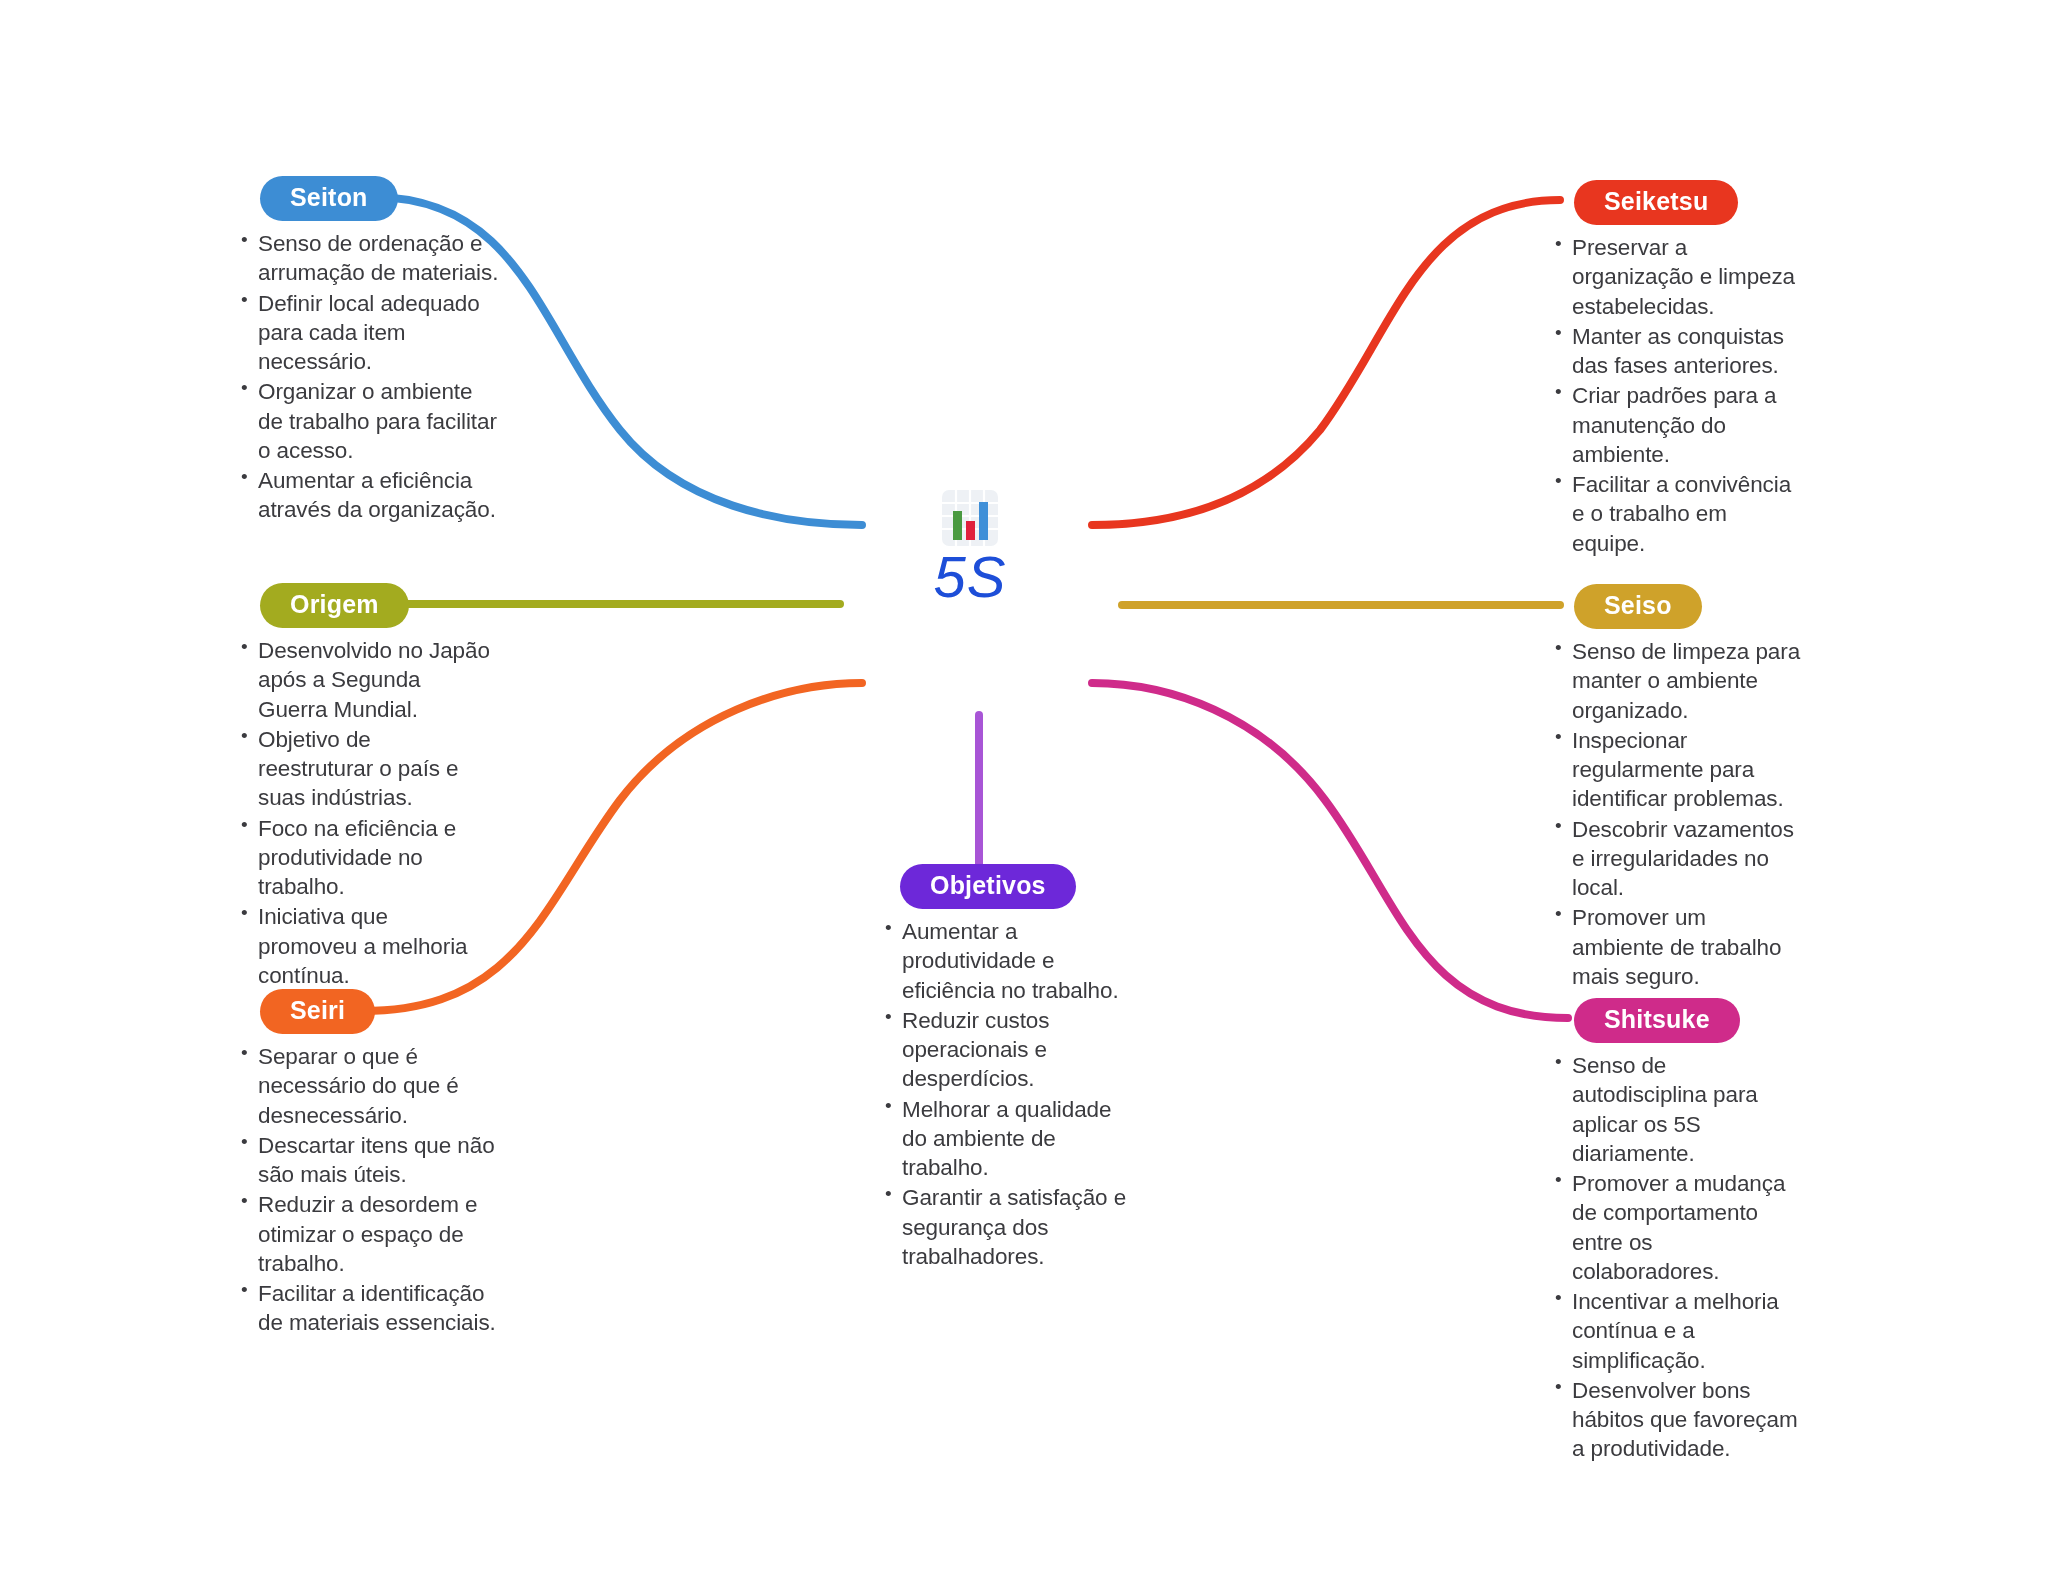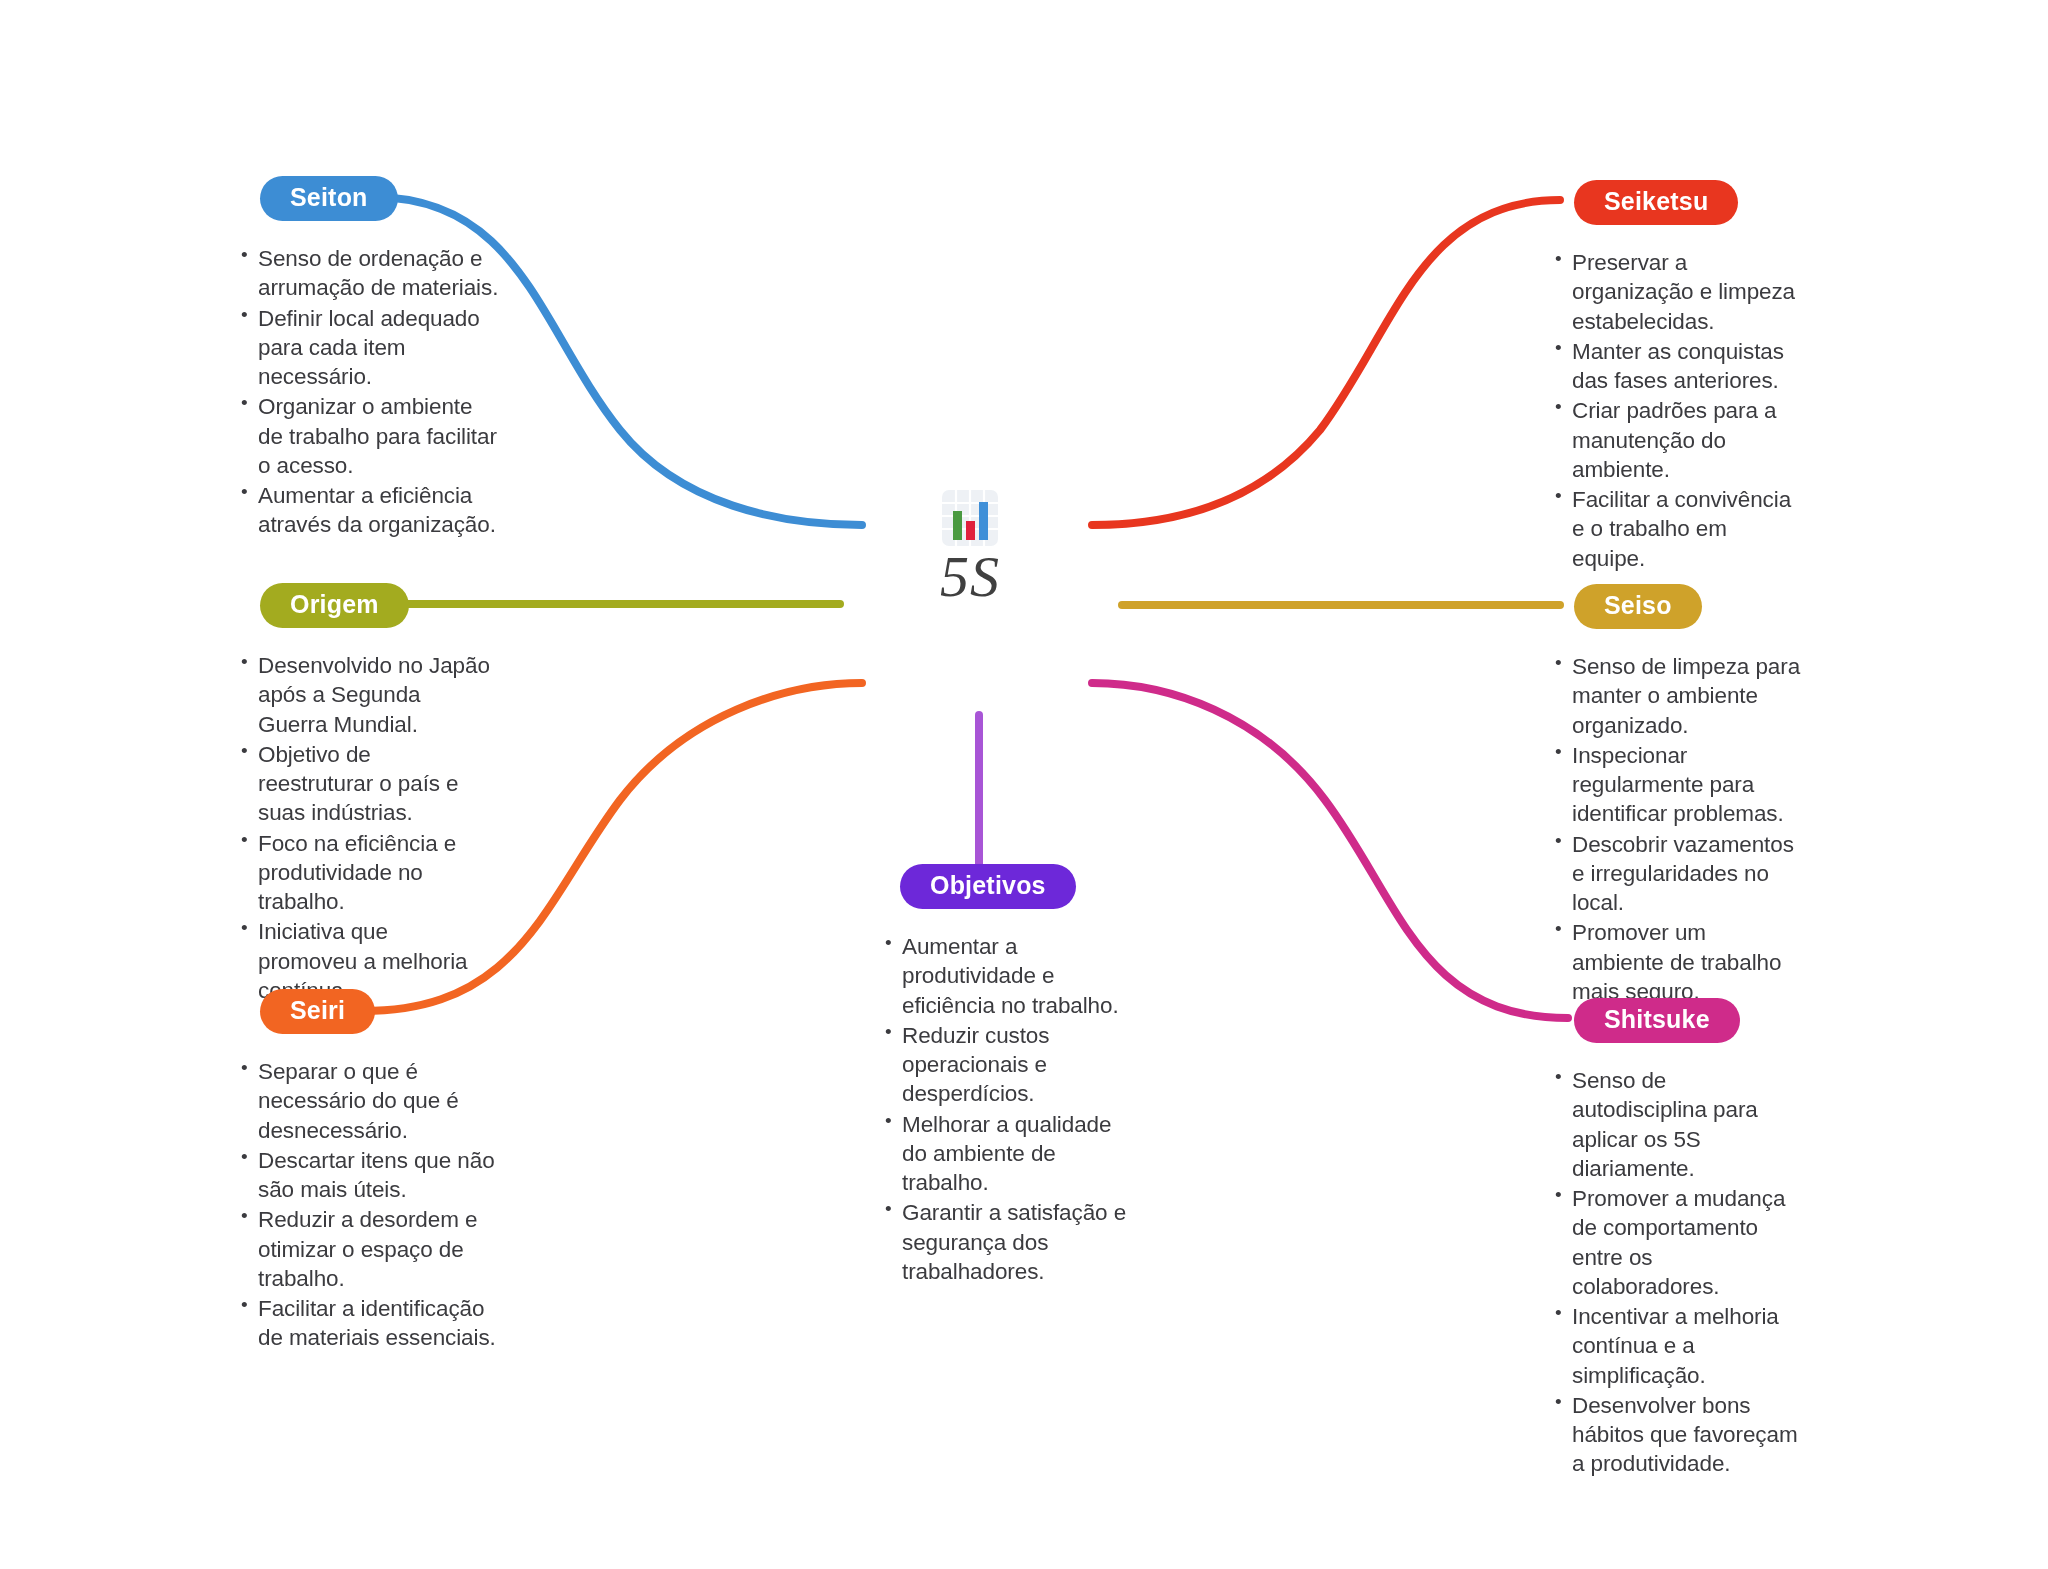--- a/index.html
+++ b/index.html
@@ -52,21 +52,21 @@
 
   .pill-row {
     display: flex;
   }
   .pill-row.left   { justify-content: flex-start; padding-left: 22px; }
   .pill-row.right  { justify-content: flex-start; padding-left: 22px; align-items: flex-end; }
   .pill-row.center { justify-content: flex-start; padding-left: 18px; }
 
   ul.bullets {
     list-style: none;
-    margin: 23px 0 0 0;
+    margin: 8px 0 0 0;
     padding: 0;
   }
   ul.bullets li {
     position: relative;
     padding-left: 20px;
     margin-bottom: 1px;
     font-size: 22.5px;
     line-height: 1.30;
     color: #3b3b3f;
     letter-spacing: -0.1px;
@@ -99,24 +99,24 @@
     width: 180px;
     text-align: center;
   }
   #center-icon {
     width: 56px;
     height: 56px;
     margin: 0 auto;
     display: block;
   }
   #center-title {
-    font-family: Liberation Serif, serif;
+    font-family: Liberation Sans, sans-serif;
     font-style: italic;
     font-size: 58px;
-    color: #404040;
+    color: #1d4ed8;
     margin-top: 2px;
     line-height: 1;
     letter-spacing: 1px;
   }
 </style>
 </head>
 <body>
 
 <div id="mindmap-canvas">
 

